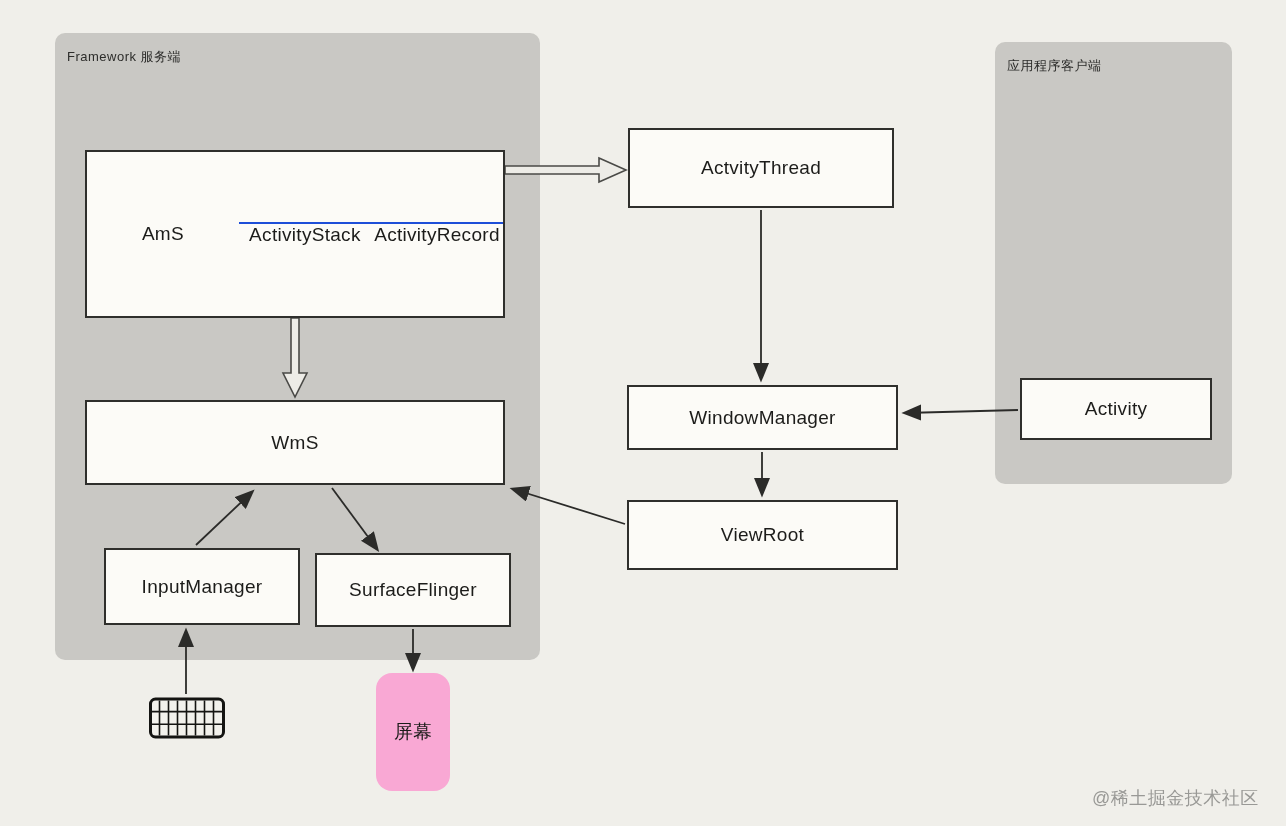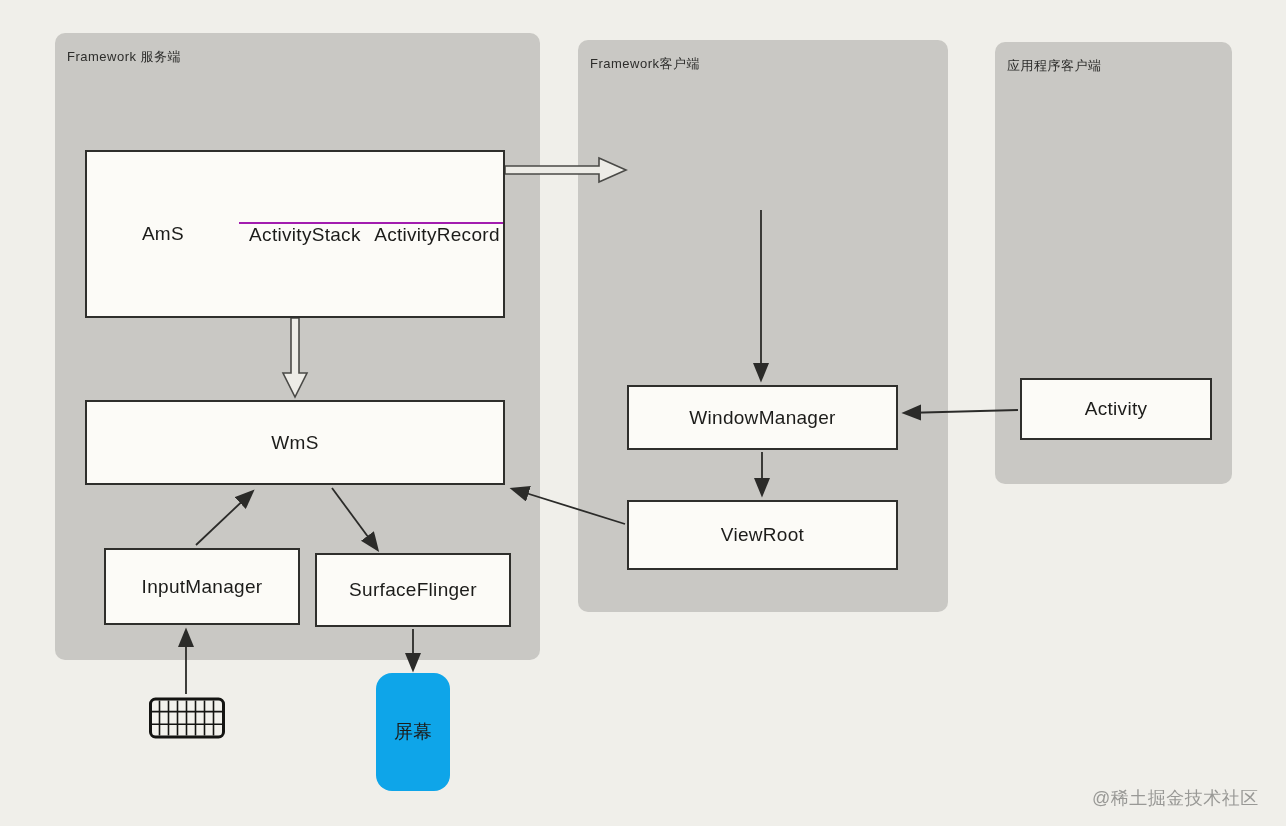--- a/index.html
+++ b/index.html
@@ -18,47 +18,44 @@
   }
   .node {
     position:absolute; background:#fcfbf7; border:2px solid #2f2f2c;
     display:flex; align-items:center; justify-content:center;
     font-size:19px; color:#1c1c1a; letter-spacing:.3px;
   }
   .stack { flex-direction:row; padding:0; }
   .stack .cell {
     width:100%; display:flex; align-items:center; justify-content:center;
   }
-  .stack .cell + .cell { border-top:2px solid #a21caf;text-align:right; }
+  .stack .cell + .cell { border-top:2px solid #1d4ed8;text-align:right; }
   .cell-ams { flex:1.15; }
   .cell-norm { flex:1; }
   .arrows { position:absolute; left:0; top:0; width:1286px; height:826px; pointer-events:none; }
   .screen-shape {
-    position:absolute; background:#0ea5e9; border-radius:16px;
+    position:absolute; background:#f9a8d4; border-radius:16px;
     display:flex; align-items:center; justify-content:center;
     font-size:19px; color:#1c1c1a;
   }
   .kbd-wrap { position:absolute; left:148px; top:696px; width:78px; height:44px; }
   .watermark {
     position:absolute; left:1092px; top:786px;
     font-size:18px; color:#999996; letter-spacing:.5px; white-space:nowrap;
   }
 </style>
 </head>
 <body>
 
 <div class="page">
 
   <div class="panel" style="left:55px; top:33px; width:485px; height:627px;">
     <div class="panel-label">Framework 服务端</div>
   </div>
 
-  <div class="panel" style="left:578px; top:40px; width:370px; height:572px;">
-    <div class="panel-label">Framework客户端</div>
-  </div>
 
   <div class="panel" style="left:995px; top:42px; width:237px; height:442px;">
     <div class="panel-label">应用程序客户端</div>
   </div>
 
   <svg class="arrows" viewBox="0 0 1286 826" xmlns="http://www.w3.org/2000/svg">
     <defs>
       <marker id="ah" markerWidth="11" markerHeight="9" refX="9" refY="4.5" orient="auto">
         <path d="M0,0 L11,4.5 L0,9 Z" fill="#2b2b29"></path>
       </marker>
@@ -90,20 +87,21 @@
     <div class="cell cell-norm">ActivityStack</div>
     <div class="cell cell-norm">ActivityRecord</div>
   </div>
 
   <div class="node" style="left:85px; top:400px; width:420px; height:85px;">WmS</div>
 
   <div class="node" style="left:88px; top:548px; width:196px; height:77px;margin-left:16px;">InputManager</div>
 
   <div class="node" style="left:315px; top:553px; width:196px; height:74px;">SurfaceFlinger</div>
 
+  <div class="node" style="left:628px; top:128px; width:266px; height:80px;">ActvityThread</div>
 
   <div class="node" style="left:627px; top:385px; width:271px; height:65px;">WindowManager</div>
 
   <div class="node" style="left:627px; top:500px; width:271px; height:70px;">ViewRoot</div>
 
   <div class="node" style="left:1020px; top:378px; width:192px; height:62px;">Activity</div>
 
   <div class="screen-shape" style="left:376px; top:673px; width:74px; height:118px;">
     <span>屏幕</span>
   </div>

